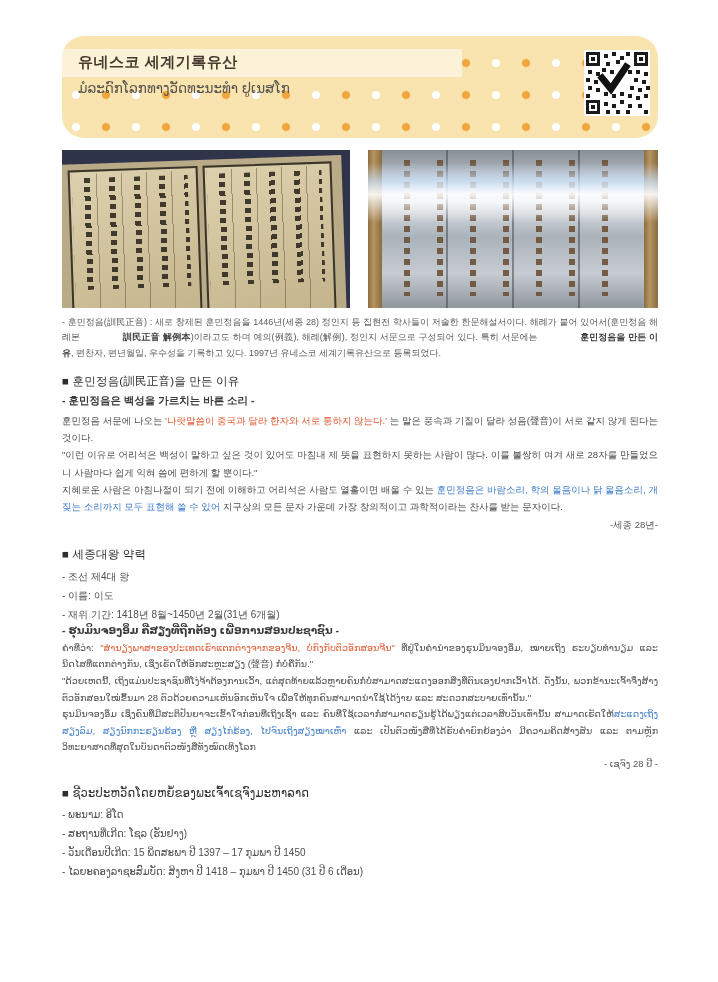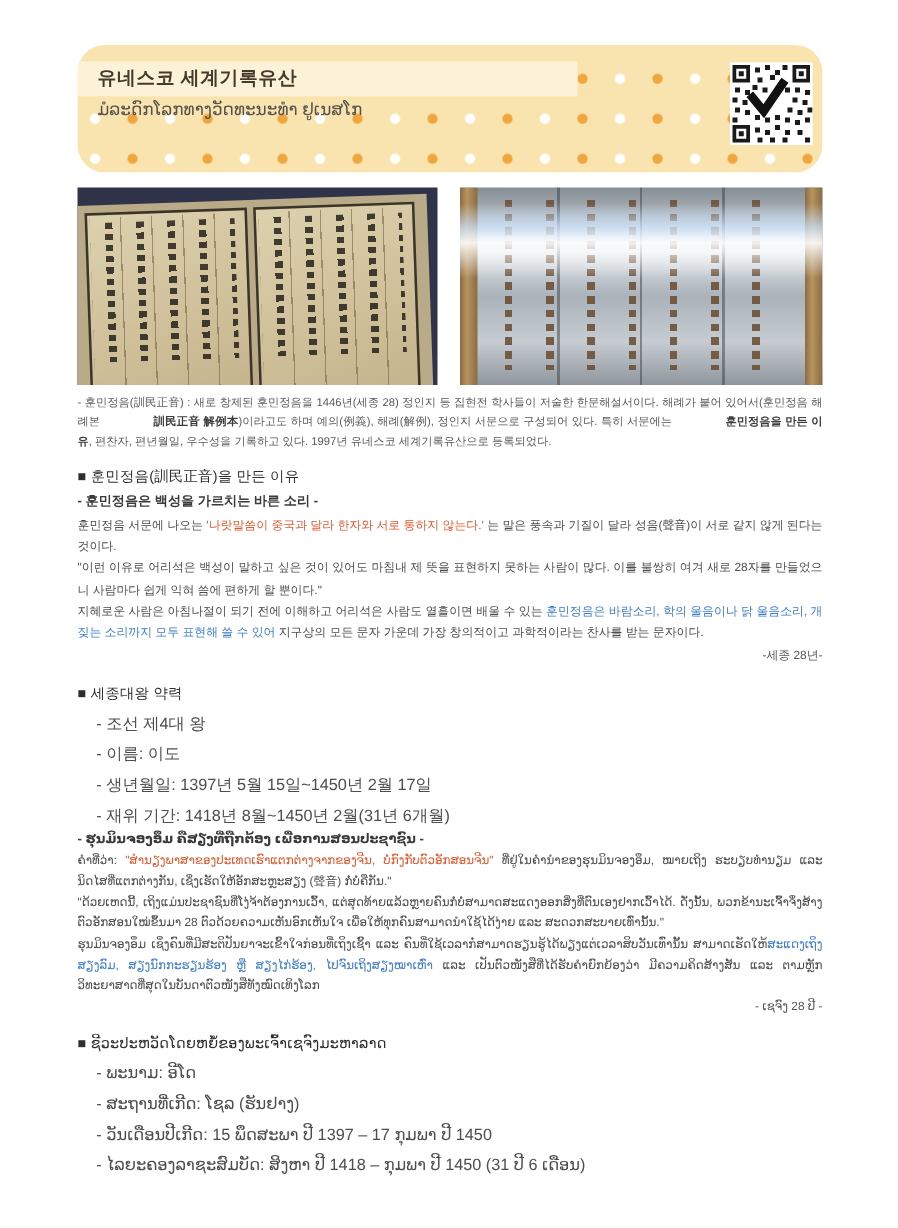--- a/index.html
+++ b/index.html
@@ -89,21 +89,21 @@
     margin-top:13px; margin-bottom:5px;
     font-size:11.5px; font-weight:normal; color:#2e2e2e; letter-spacing:0.2px;
   }
   h3.subt { margin-bottom:4px; font-size:10.5px; font-weight:bold; color:#3a3a3a; }
   p.body { font-size:9.5px; line-height:1.82; text-align:justify; color:#4d4d4d; }
   .seg-orange { color:#e0592f; }
   .seg-blue { color:#3d7cc9; }
   .seg-bold { font-weight:bold; color:#333333; }
   .attribution { font-size:9.5px; color:#555555; text-align:right; line-height:1.9; }
   ul.plist { list-style:none; margin-top:3px; }
-  ul.plist li { font-size:13px; line-height:1.9; color:#4d4d4d;margin-left:15px; }
+  ul.plist li { font-size:10px; line-height:1.9; color:#4d4d4d; }
   .lao p.body, .lao li, .lao .attribution { line-height:1.75; }
 </style>
 </head>
 <body>
 
 <div class="page">
   <div class="content">
 
     <div class="banner">
       <div class="banner-highlight"></div>
@@ -193,21 +193,20 @@
     <h3 class="subt">- 훈민정음은 백성을 가르치는 바른 소리 -</h3>
     <p class="body"><span>훈민정음 서문에 나오는 </span><span class="seg-orange">'나랏말씀이 중국과 달라 한자와 서로 통하지 않는다.'</span><span> 는 말은 풍속과 기질이 달라 성음(聲音)이 서로 같지 않게 된다는 것이다.</span></p>
     <p class="body">"이런 이유로 어리석은 백성이 말하고 싶은 것이 있어도 마침내 제 뜻을 표현하지 못하는 사람이 많다. 이를 불쌍히 여겨 새로 28자를 만들었으니 사람마다 쉽게 익혀 씀에 편하게 할 뿐이다."</p>
     <p class="body"><span>지혜로운 사람은 아침나절이 되기 전에 이해하고 어리석은 사람도 열흘이면 배울 수 있는 </span><span class="seg-blue">훈민정음은 바람소리, 학의 울음이나 닭 울음소리, 개 짖는 소리까지 모두 표현해 쓸 수 있어</span><span> 지구상의 모든 문자 가운데 가장 창의적이고 과학적이라는 찬사를 받는 문자이다.</span></p>
     <div class="attribution">-세종 28년-</div>
 
     <h2 class="sec">■ 세종대왕 약력</h2>
     <ul class="plist">
       <li>- 조선 제4대 왕</li>
       <li>- 이름: 이도</li>
-      <li>- 생년월일: 1397년 5월 15일~1450년 2월 17일</li>
       <li>- 재위 기간: 1418년 8월~1450년 2월(31년 6개월)</li>
     </ul>
 
     <div class="lao">
       <h3 class="subt">- ຮຸນມິນຈອງອຶມ ຄືສຽງທີ່ຖືກຕ້ອງ ເພື່ອການສອນປະຊາຊົນ -</h3>
       <p class="body"><span>ຄຳທີ່ວ່າ: </span><span class="seg-orange">"ສຳນຽງພາສາຂອງປະເທດເຮົາແຕກຕ່າງຈາກຂອງຈີນ, ບໍ່ກົງກັບຕົວອັກສອນຈີນ"</span><span> ທີ່ຢູ່ໃນຄຳນຳຂອງຮຸນມິນຈອງອຶມ, ໝາຍເຖິງ ຮະບຽບທຳນຽມ ແລະ ນິດໄສທີ່ແຕກຕ່າງກັນ, ເຊິ່ງເຮັດໃຫ້ອັກສະຫຼະສຽງ (聲音) ກໍ່ບໍ່ຄືກັນ."</span></p>
       <p class="body">"ດ້ວຍເຫດນີ້, ເຖິງແມ່ນປະຊາຊົນທີ່ໂງ່ຈ້າຕ້ອງການເວົ້າ, ແຕ່ສຸດທ້າຍແລ້ວຫຼາຍຄົນກໍ່ບໍ່ສາມາດສະແດງອອກສິ່ງທີ່ຕົນເອງຢາກເວົ້າໄດ້. ດັ່ງນັ້ນ, ພວກຂ້ານະເຈົ້າຈຶ່ງສ້າງຕົວອັກສອນໃໝ່ຂຶ້ນມາ 28 ຕົວດ້ວຍຄວາມເຫັນອົກເຫັນໃຈ ເພື່ອໃຫ້ທຸກຄົນສາມາດນຳໃຊ້ໄດ້ງ່າຍ ແລະ ສະດວກສະບາຍເທົ່ານັ້ນ."</p>
       <p class="body"><span>ຮຸນມິນຈອງອຶມ ເຊິ່ງຄົນທີ່ມີສະຕິປັນຍາຈະເຂົ້າໃຈກ່ອນທີ່ເຖິງເຊົ້າ ແລະ ຄົນທີ່ໃຊ້ເວລາກໍ່ສາມາດຮຽນຮູ້ໄດ້ພຽງແຕ່ເວລາສິບວັນເທົ່ານັ້ນ ສາມາດເຮັດໃຫ້</span><span class="seg-blue">ສະແດງເຖິງສຽງລົມ, ສຽງນົກກະຮຽນຮ້ອງ ຫຼື ສຽງໄກ່ຮ້ອງ, ໄປຈົນເຖິງສຽງໝາເຫົ່າ</span><span> ແລະ ເປັນຕົວໜັງສືທີ່ໄດ້ຮັບຄຳຍົກຍ້ອງວ່າ ມີຄວາມຄິດສ້າງສັນ ແລະ ຕາມຫຼັກວິທະຍາສາດທີ່ສຸດໃນບັນດາຕົວໜັງສືທັງໝົດເທິງໂລກ</span></p>
       <div class="attribution">- ເຊຈົງ 28 ປີ -</div>
 

